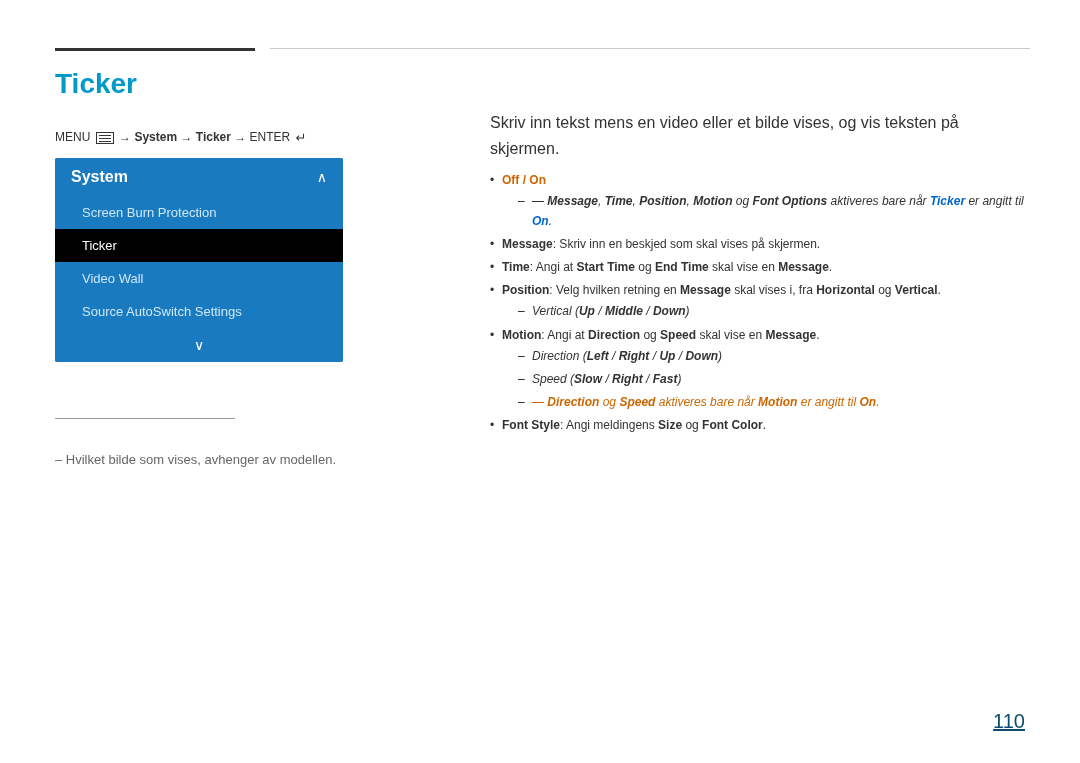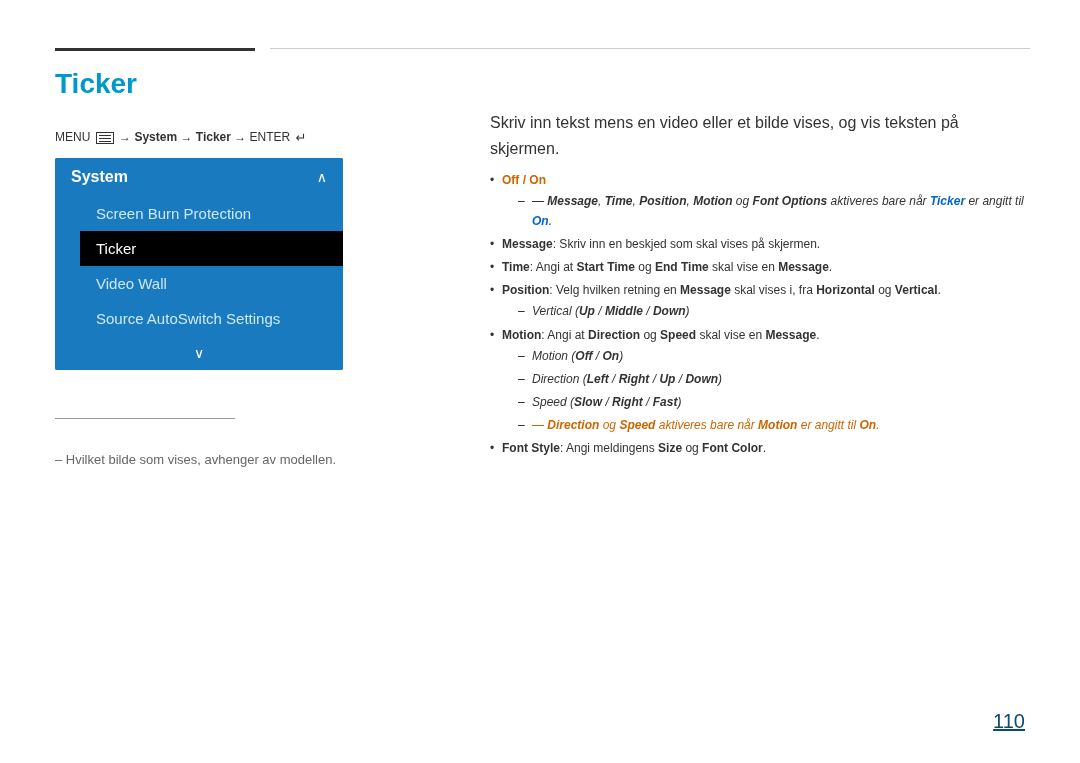--- a/index.html
+++ b/index.html
@@ -94,25 +94,24 @@
     .system-panel-header .title {
       color: #fff;
       font-size: 16px;
       font-weight: bold;
     }
     .system-panel-header .chevron-up {
       color: #fff;
       font-size: 14px;
     }
     .system-menu-item {
-      padding: 9px 16px;
+      padding: 9px 27px;
       color: #cce8f7;
-      font-size: 15px;
+      font-size: 13px;
       cursor: pointer;
-      margin-left: 25px;
     }
     .system-menu-item.active {
       background: #000000;
       color: #ffffff;
     }
     .system-panel-footer {
       background: #1a7abf;
       padding: 8px 16px;
       text-align: center;
     }
@@ -258,21 +257,20 @@
     <li>
       <span class="bold">Position</span>: Velg hvilken retning en <span class="bold">Message</span> skal vises i, fra <span class="bold">Horizontal</span> og <span class="bold">Vertical</span>.
       <ul class="sub-list">
         <li>Vertical (<span class="bold">Up</span> / <span class="bold">Middle</span> / <span class="bold">Down</span>)</li>
       </ul>
     </li>
 
     <li>
       <span class="bold">Motion</span>: Angi at <span class="bold">Direction</span> og <span class="bold">Speed</span> skal vise en <span class="bold">Message</span>.
       <ul class="sub-list">
-        <li>Motion (<span class="bold">Off</span> / <span class="bold">On</span>)</li>
         <li>Direction (<span class="bold">Left</span> / <span class="bold">Right</span> / <span class="bold">Up</span> / <span class="bold">Down</span>)</li>
         <li>Speed (<span class="bold">Slow</span> / <span class="bold">Right</span> / <span class="bold">Fast</span>)</li>
         <li><span class="note-orange">— <span class="bold">Direction</span> og <span class="bold">Speed</span> aktiveres bare når <span class="bold">Motion</span> er angitt til <span class="bold">On</span>.</span></li>
       </ul>
     </li>
 
     <li>
       <span class="bold">Font Style</span>: Angi meldingens <span class="bold">Size</span> og <span class="bold">Font Color</span>.
     </li>
 

